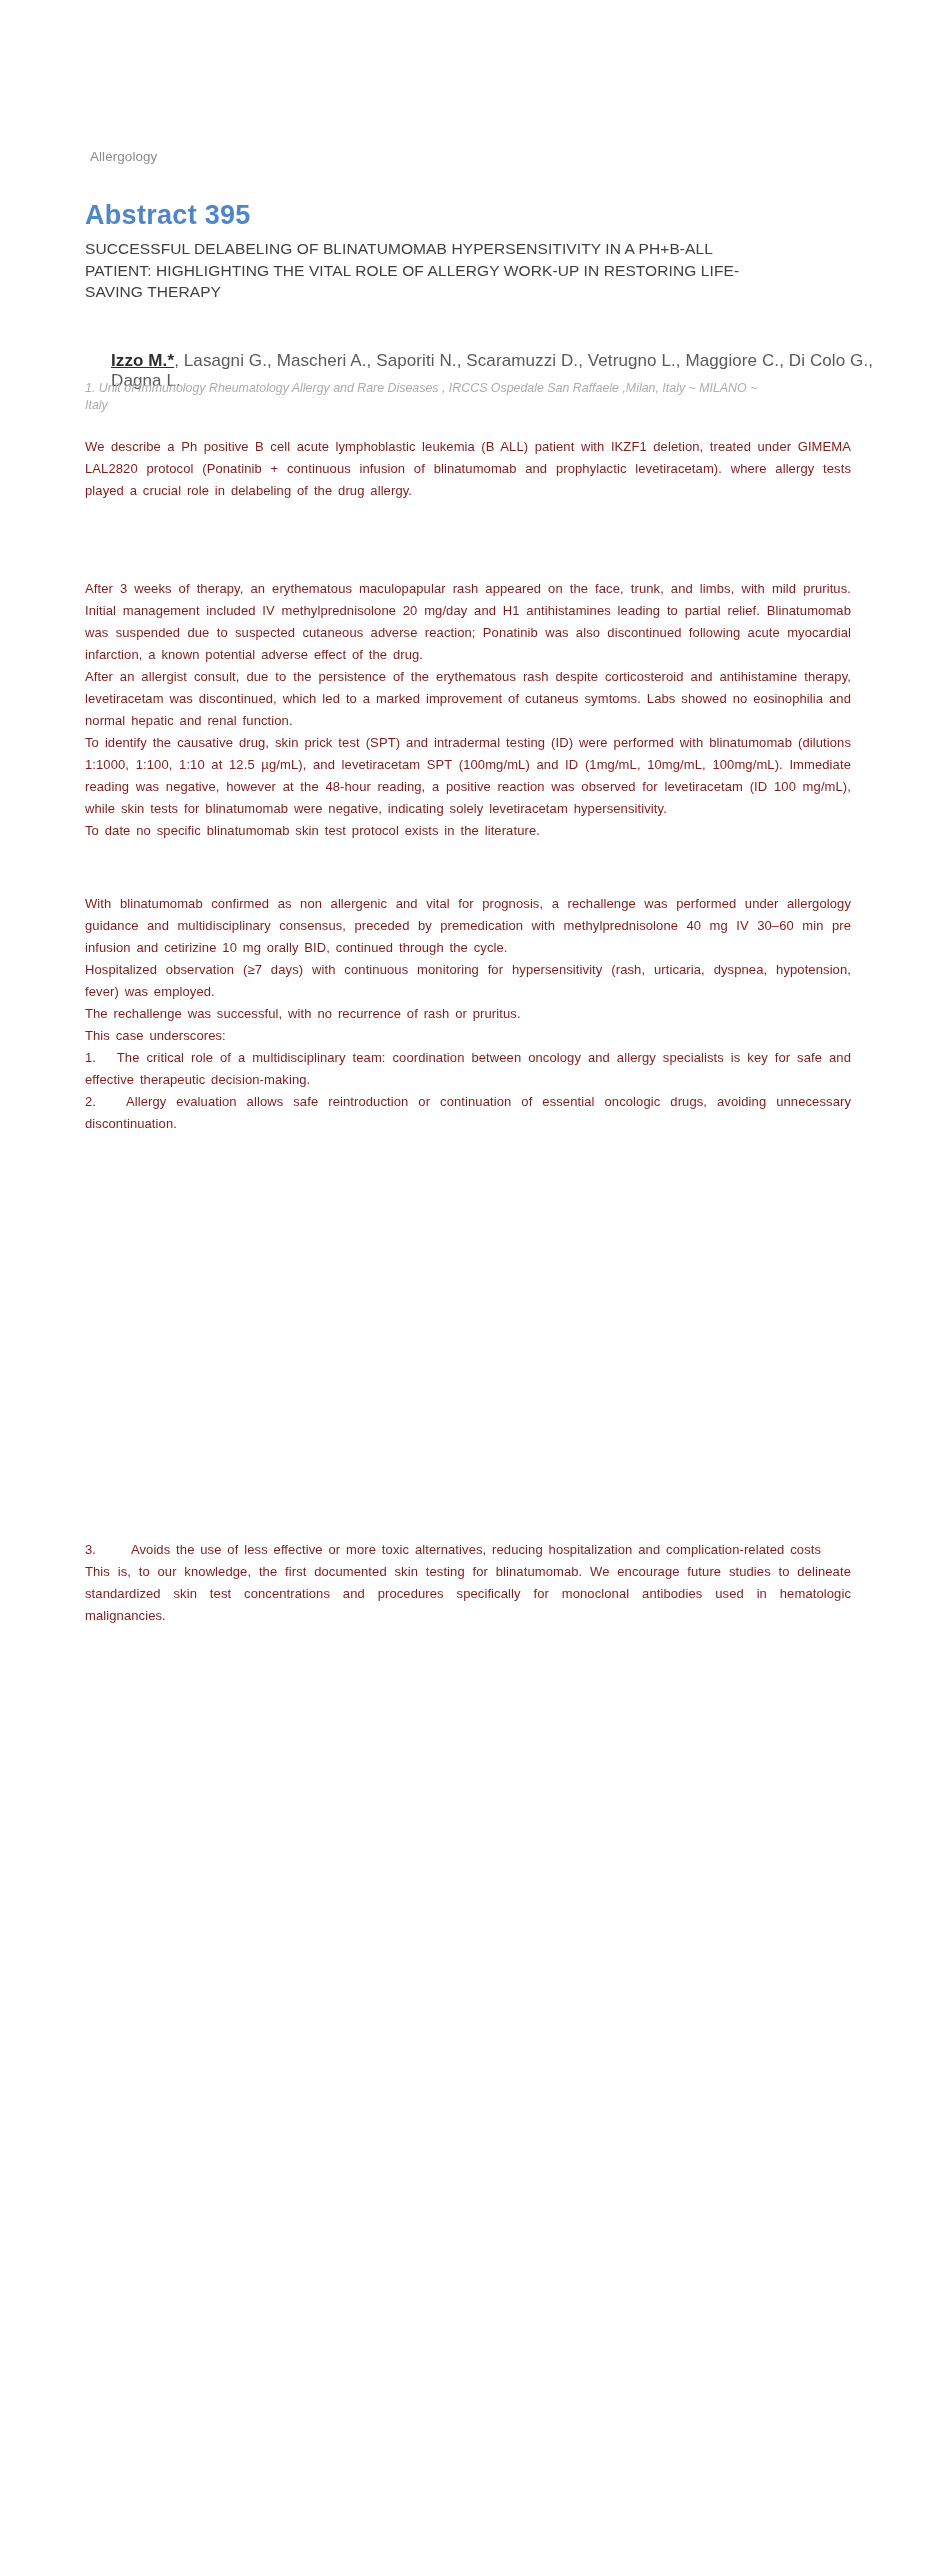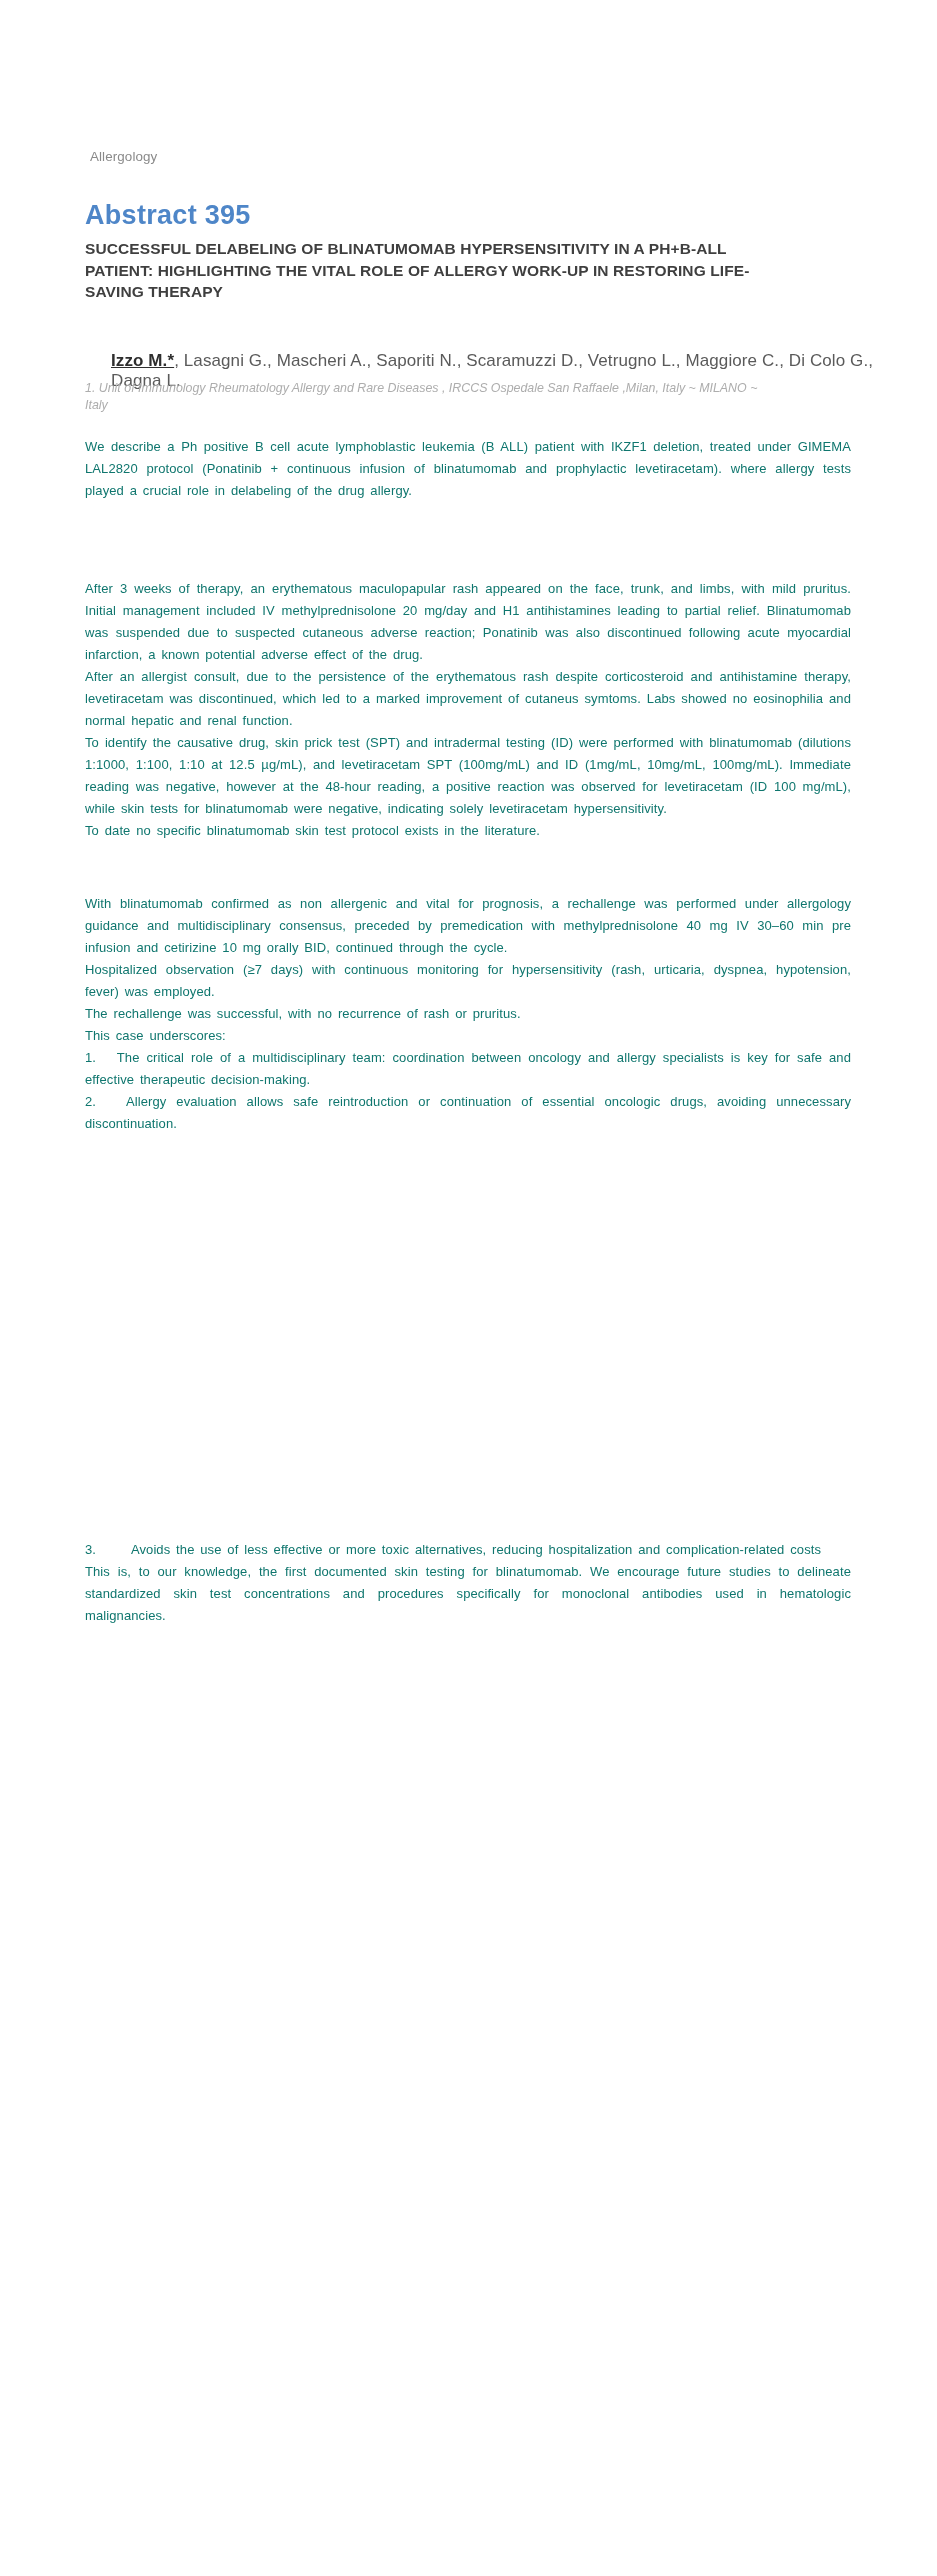--- a/index.html
+++ b/index.html
@@ -33,21 +33,21 @@
     color: #4e86c8;
     letter-spacing: 0.3px;
   }
   .title {
     position: absolute;
     left: 85px;
     top: 238px;
     width: 768px;
     margin: 0;
     font-size: 15.5px;
-    font-weight: bold;
+    font-weight: normal;
     color: #3f3f3f;
     line-height: 21.6px;
     white-space: pre-line;
     letter-spacing: 0.1px;
   }
   .authors {
     position: absolute;
     left: 85px;
     top: 351px;
     width: 768px;
@@ -70,21 +70,21 @@
     font-style: italic;
     color: #adadad;
     line-height: 17px;
     white-space: pre-line;
   }
   .para {
     position: absolute;
     left: 85px;
     width: 766px;
     font-size: 13px;
-    color: #0f766e;
+    color: #7f1d1d;
     line-height: 22px;
     text-align: justify;
     white-space: pre-line;
     letter-spacing: 0.1px;
     word-spacing: 2.1px;
   }
   .p1 { top: 436px; }
   .p2 { top: 578px; }
   .p3 { top: 893px; }
   .p4 { top: 1539px; }

